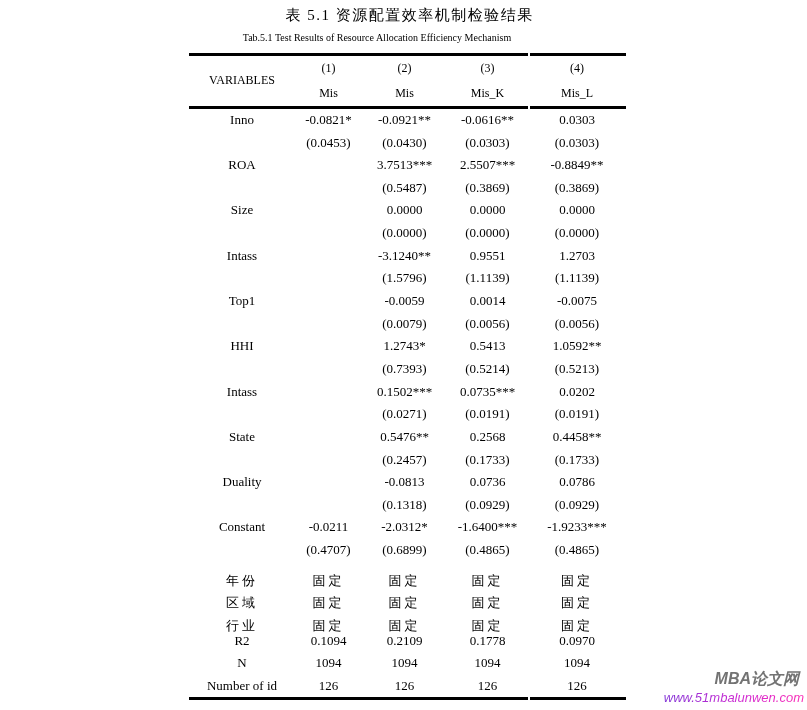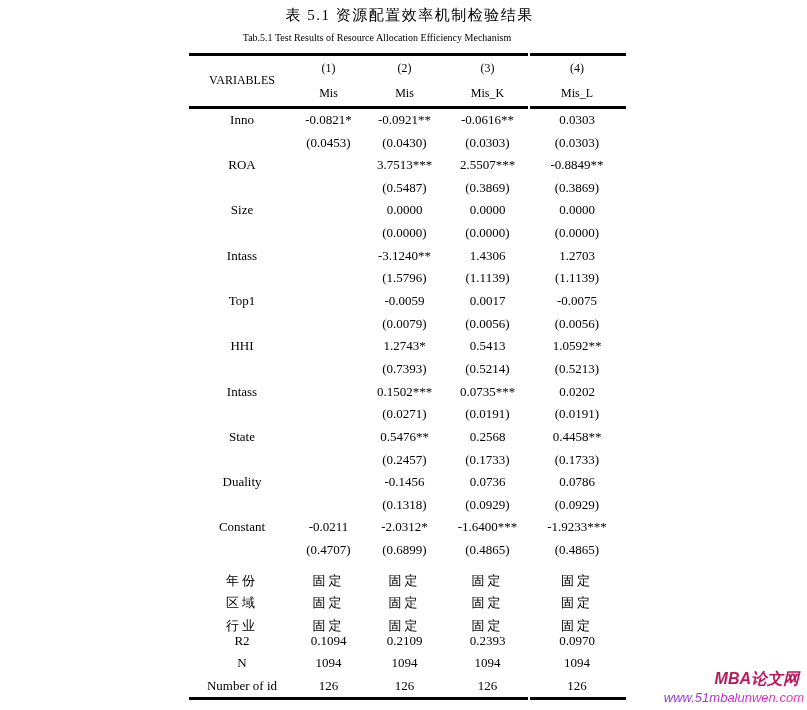--- a/index.html
+++ b/index.html
@@ -104,31 +104,31 @@
       <div class="cell">0.0000</div>
       <div class="cell">0.0000</div>
       <div class="cell"></div>
       <div class="cell"></div>
       <div class="cell">(0.0000)</div>
       <div class="cell">(0.0000)</div>
       <div class="cell">(0.0000)</div>
       <div class="cell">Intass</div>
       <div class="cell"></div>
       <div class="cell">-3.1240**</div>
-      <div class="cell">1.4306</div>
+      <div class="cell">0.9551</div>
       <div class="cell">1.2703</div>
       <div class="cell"></div>
       <div class="cell"></div>
       <div class="cell">(1.5796)</div>
       <div class="cell">(1.1139)</div>
       <div class="cell">(1.1139)</div>
       <div class="cell">Top1</div>
       <div class="cell"></div>
       <div class="cell">-0.0059</div>
-      <div class="cell">0.0017</div>
+      <div class="cell">0.0014</div>
       <div class="cell">-0.0075</div>
       <div class="cell"></div>
       <div class="cell"></div>
       <div class="cell">(0.0079)</div>
       <div class="cell">(0.0056)</div>
       <div class="cell">(0.0056)</div>
       <div class="cell">HHI</div>
       <div class="cell"></div>
       <div class="cell">1.2743*</div>
       <div class="cell">0.5413</div>
@@ -153,21 +153,21 @@
       <div class="cell">0.5476**</div>
       <div class="cell">0.2568</div>
       <div class="cell">0.4458**</div>
       <div class="cell"></div>
       <div class="cell"></div>
       <div class="cell">(0.2457)</div>
       <div class="cell">(0.1733)</div>
       <div class="cell">(0.1733)</div>
       <div class="cell">Duality</div>
       <div class="cell"></div>
-      <div class="cell">-0.1456</div>
+      <div class="cell">-0.0813</div>
       <div class="cell">0.0736</div>
       <div class="cell">0.0786</div>
       <div class="cell"></div>
       <div class="cell"></div>
       <div class="cell">(0.1318)</div>
       <div class="cell">(0.0929)</div>
       <div class="cell">(0.0929)</div>
       <div class="cell">Constant</div>
       <div class="cell">-0.0211</div>
       <div class="cell">-2.0312*</div>
@@ -189,35 +189,35 @@
       <div class="cell cn">固定</div>
       <div class="cell cn">固定</div>
       <div class="cell cn">行业</div>
       <div class="cell cn">固定</div>
       <div class="cell cn">固定</div>
       <div class="cell cn">固定</div>
       <div class="cell cn">固定</div>
       <div class="cell">R2</div>
       <div class="cell">0.1094</div>
       <div class="cell">0.2109</div>
-      <div class="cell">0.2393</div>
+      <div class="cell">0.1778</div>
       <div class="cell">0.0970</div>
       <div class="cell">N</div>
       <div class="cell">1094</div>
       <div class="cell">1094</div>
       <div class="cell">1094</div>
       <div class="cell">1094</div>
       <div class="cell">Number of id</div>
       <div class="cell">126</div>
       <div class="cell">126</div>
       <div class="cell">126</div>
       <div class="cell">126</div>
     </div>
 
   <div class="rule">
     <div class="seg seg-a"></div>
     <div class="seg seg-b"></div>
   </div>
 
 </div>
 
-<div class="wm-name" style="color: #be185d;">MBA论文网</div>
+<div class="wm-name" style="color: #737373;">MBA论文网</div>
 <div class="wm-url" style="background-image: linear-gradient(90deg, rgb(129, 51, 214) 0%, rgb(208, 41, 210) 55%, rgb(251, 44, 181) 100%);">www.51mbalunwen.com</div>
 
 </body></html>

